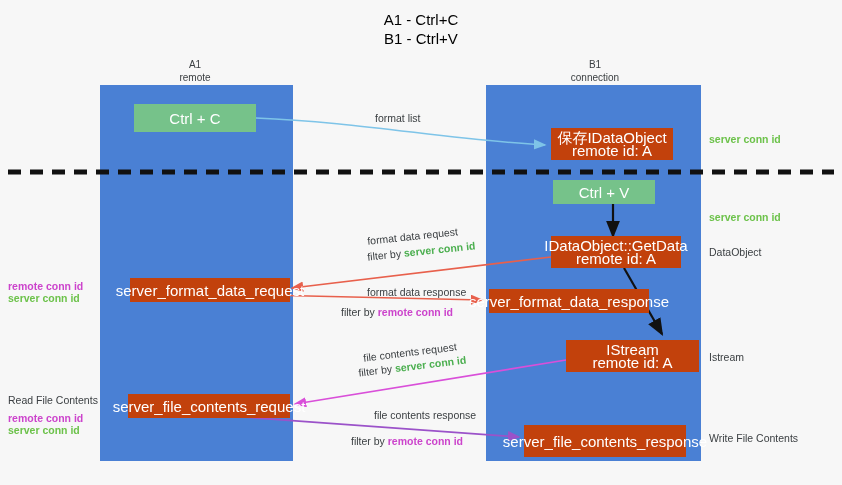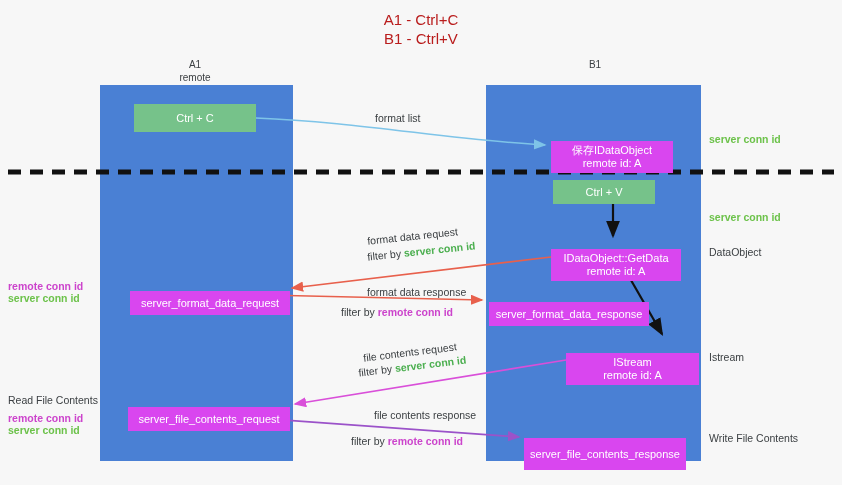--- a/index.html
+++ b/index.html
@@ -8,37 +8,37 @@
     background:#f7f7f7;
     font-family:"Liberation Sans", sans-serif;
     color:#3c4043;
     position:relative;
     overflow:hidden;
   }
   #stage{position:absolute;left:0;top:0;width:842px;height:485px;}
 
   .title{
     position:absolute;left:0;top:10px;width:842px;
-    text-align:center;font-size:15px;line-height:19px;color:#b91c1c;
+    text-align:center;font-size:15px;line-height:19px;color:#000000;
   }
 
   .colhead{
     position:absolute;text-align:center;font-size:10px;line-height:13px;color:#3c4043;
   }
 
   .lane{position:absolute;background:#4a80d4;}
 
   .node{
     position:absolute;
     display:flex;flex-direction:column;align-items:center;justify-content:center;
-    color:#ffffff;font-size:11px;line-height:13px;text-align:center;
+    color:#ffffff;font-size:15px;line-height:13px;text-align:center;
     box-sizing:border-box;
   }
   .node.green{background:#76c28a;}
-  .node.orange{background:#d946ef;margin-top:13px;}
+  .node.orange{background:#c2410c;}
 
   .edgelabel{position:absolute;font-size:10.5px;line-height:14px;color:#3c4043;white-space:nowrap;}
   .green-t{color:#4caf50;font-weight:bold;}
   .purple-t{color:#cc44cc;font-weight:bold;}
 
   .sidenote{position:absolute;font-size:10.5px;line-height:14px;white-space:nowrap;color:#3c4043;}
 
   svg.overlay{position:absolute;left:0;top:0;width:842px;height:485px;pointer-events:none;}
 </style>
 </head>
@@ -50,20 +50,21 @@
     <div>A1 - Ctrl+C</div>
     <div>B1 - Ctrl+V</div>
   </div>
 
   <div class="colhead" style="left:130px;top:58px;width:130px;">
     <div>A1</div>
     <div>remote</div>
   </div>
   <div class="colhead" style="left:530px;top:58px;width:130px;">
     <div>B1</div>
+    <div>connection</div>
   </div>
 
   <div class="lane" style="left:100px;top:85px;width:193px;height:376px;"></div>
   <div class="lane" style="left:486px;top:85px;width:215px;height:376px;"></div>
 
   <svg class="overlay" viewBox="0 0 842 485">
     <defs>
       <marker id="ah-blue" markerWidth="9" markerHeight="9" refX="7" refY="3.2" orient="auto">
         <path d="M0,0 L8,3.2 L0,6.4 z" fill="#7ec4e8"></path>
       </marker>

